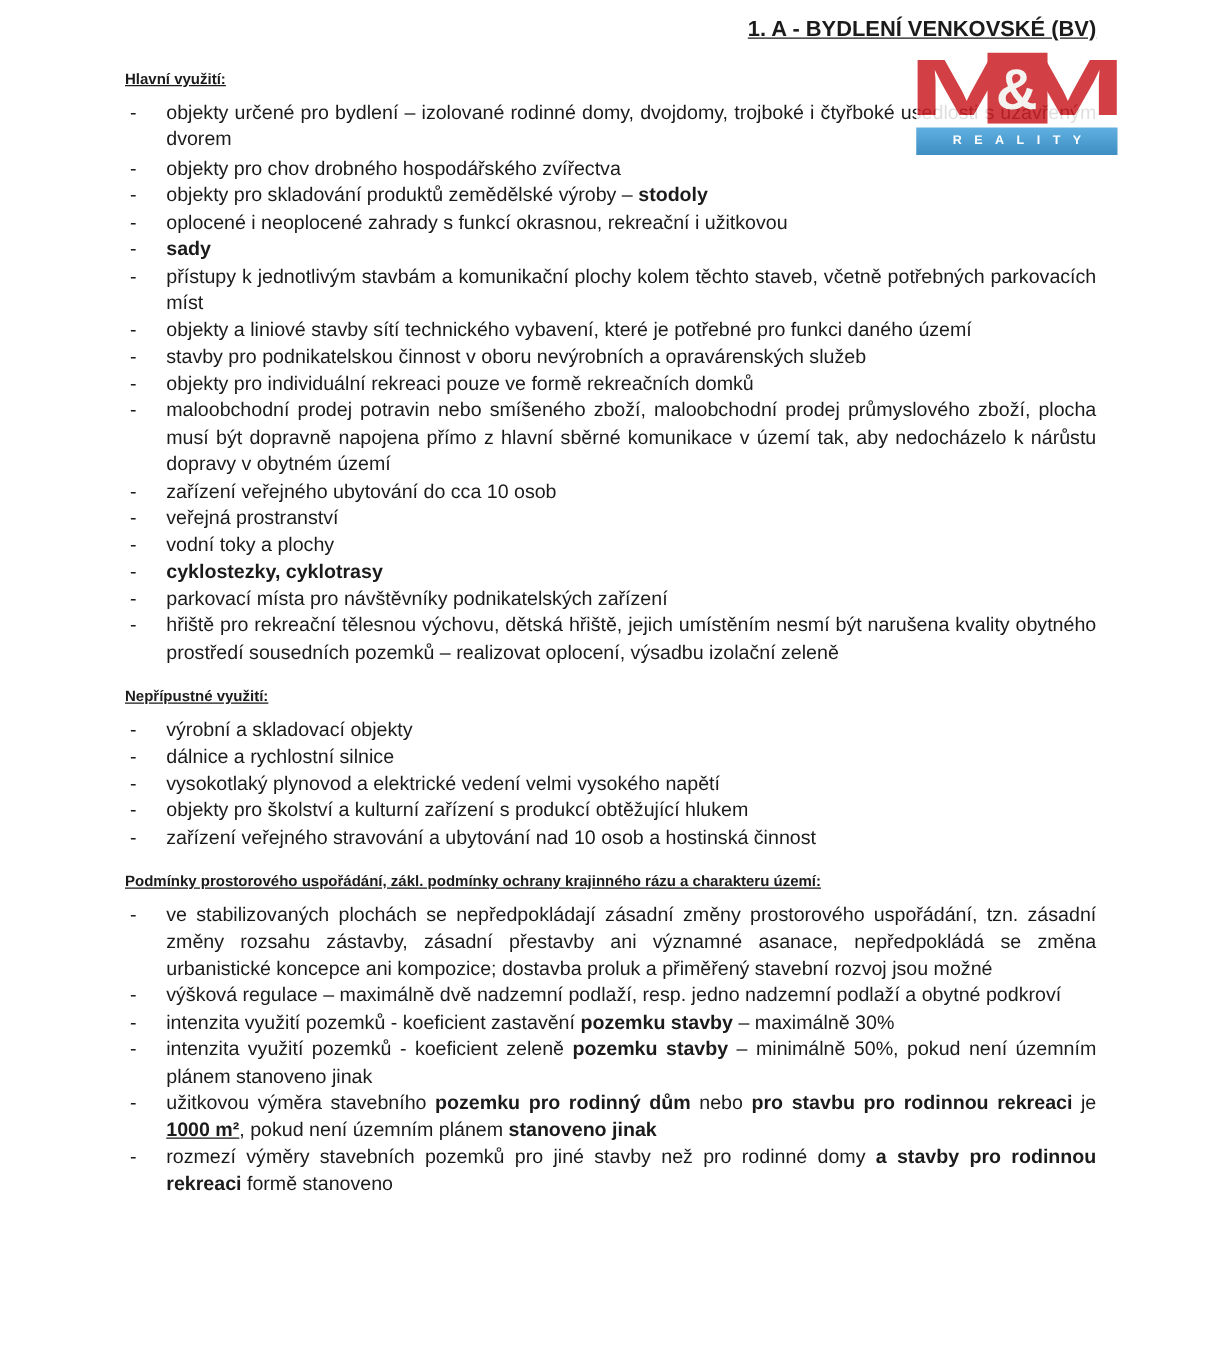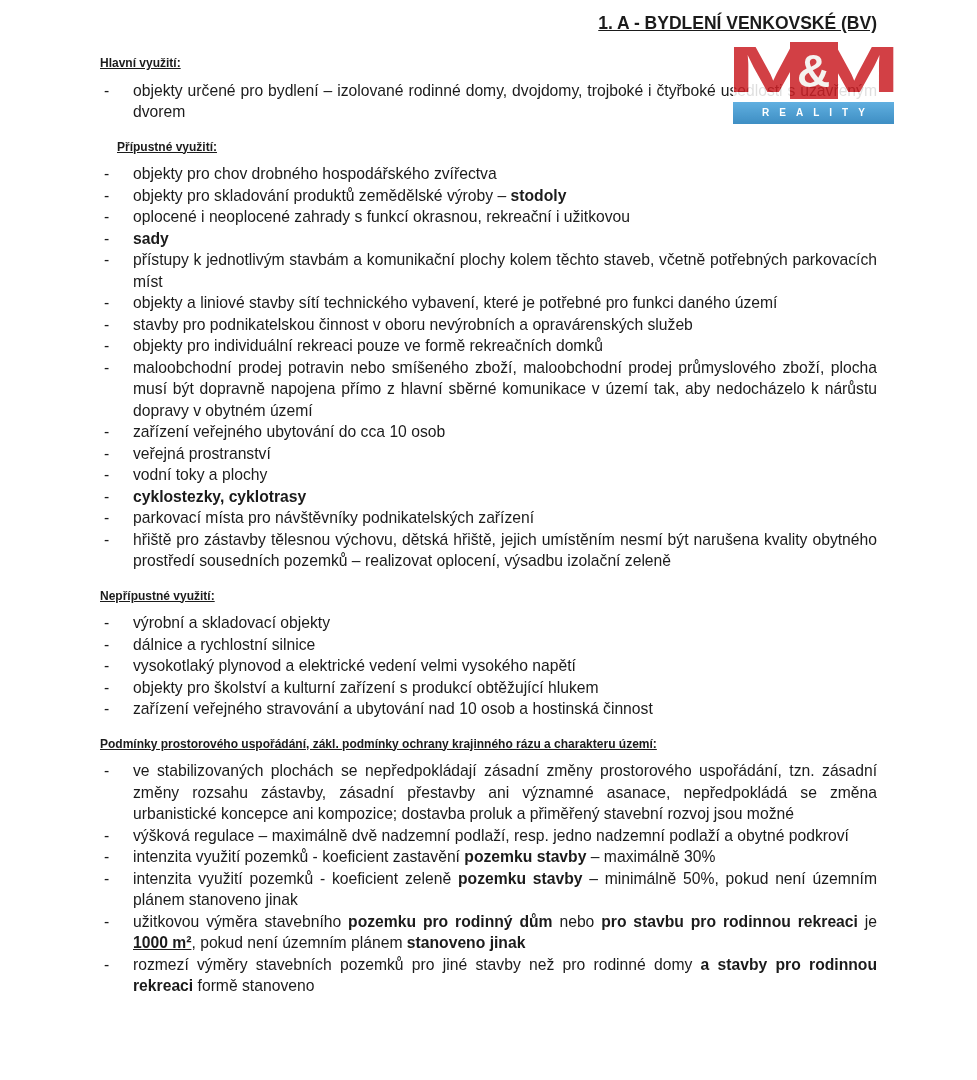--- a/index.html
+++ b/index.html
@@ -126,21 +126,20 @@
 <div class="content">
   <h1 class="title">1. A - BYDLENÍ VENKOVSKÉ (BV)</h1>
   <div id="sections">
       <div class="sec-heading">Hlavní využití:</div>
       <div class="bullets">
         <div class="bullet">
           <span class="dash">-</span>
           <span class="txt"><span class="seg">objekty určené pro bydlení – izolované rodinné domy, dvojdomy, trojboké i čtyřboké usedlosti s uzavřeným dvorem</span></span>
         </div>
       </div>
-      <div class="sec-heading indented">Přípustné využití:</div>
       <div class="bullets">
         <div class="bullet">
           <span class="dash">-</span>
           <span class="txt"><span class="seg">objekty pro chov drobného hospodářského zvířectva</span></span>
         </div>
         <div class="bullet">
           <span class="dash">-</span>
           <span class="txt"><span class="seg">objekty pro skladování produktů zemědělské výroby – </span><span class="seg b">stodoly</span></span>
         </div>
         <div class="bullet">
@@ -186,21 +185,21 @@
         <div class="bullet">
           <span class="dash">-</span>
           <span class="txt"><span class="seg b">cyklostezky, cyklotrasy</span></span>
         </div>
         <div class="bullet">
           <span class="dash">-</span>
           <span class="txt"><span class="seg">parkovací místa pro návštěvníky podnikatelských zařízení</span></span>
         </div>
         <div class="bullet">
           <span class="dash">-</span>
-          <span class="txt"><span class="seg">hřiště pro zástavby tělesnou výchovu, dětská hřiště, jejich umístěním nesmí být narušena kvality obytného prostředí sousedních pozemků – realizovat oplocení, výsadbu izolační zeleně</span></span>
+          <span class="txt"><span class="seg">hřiště pro rekreační tělesnou výchovu, dětská hřiště, jejich umístěním nesmí být narušena kvality obytného prostředí sousedních pozemků – realizovat oplocení, výsadbu izolační zeleně</span></span>
         </div>
       </div>
       <div class="sec-heading">Nepřípustné využití:</div>
       <div class="bullets">
         <div class="bullet">
           <span class="dash">-</span>
           <span class="txt"><span class="seg">výrobní a skladovací objekty</span></span>
         </div>
         <div class="bullet">
           <span class="dash">-</span>

